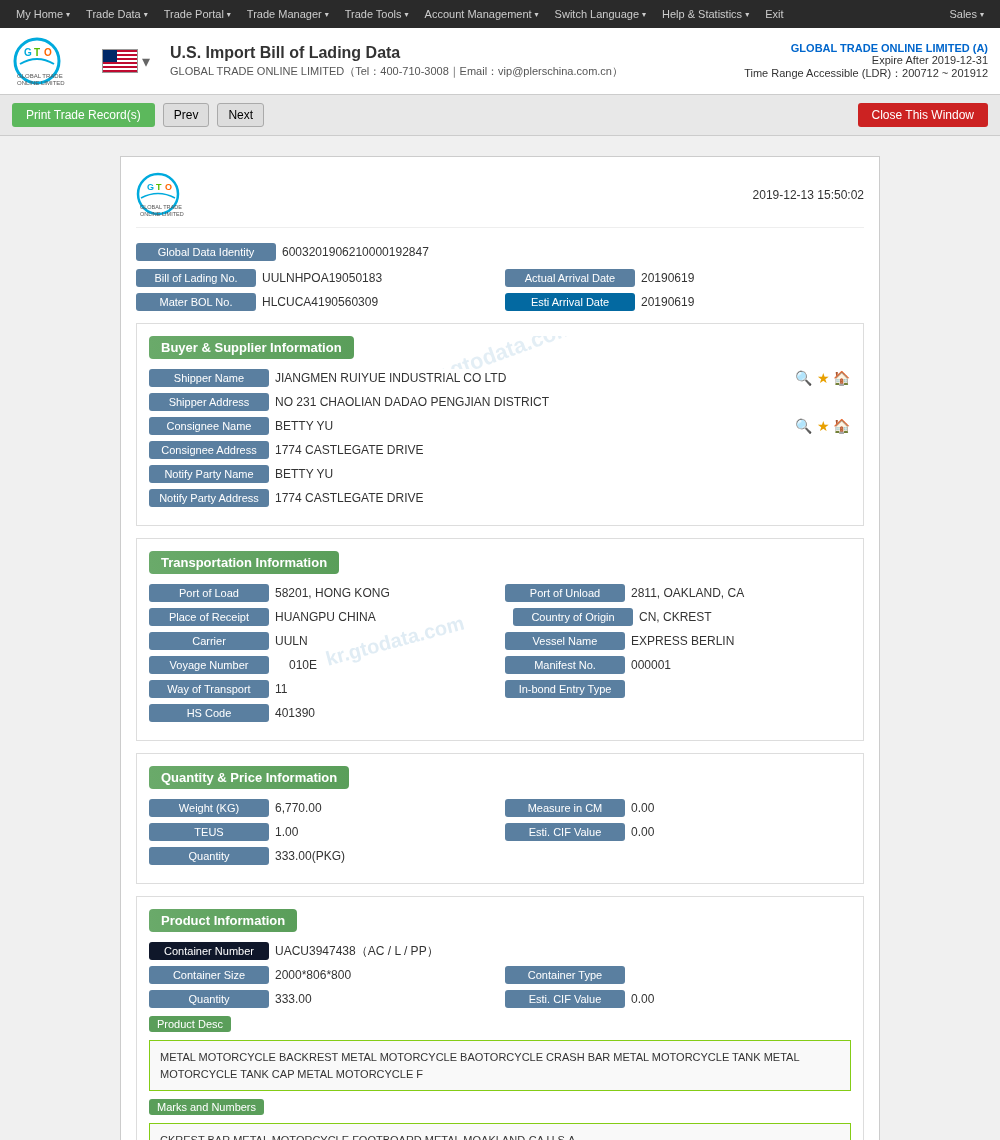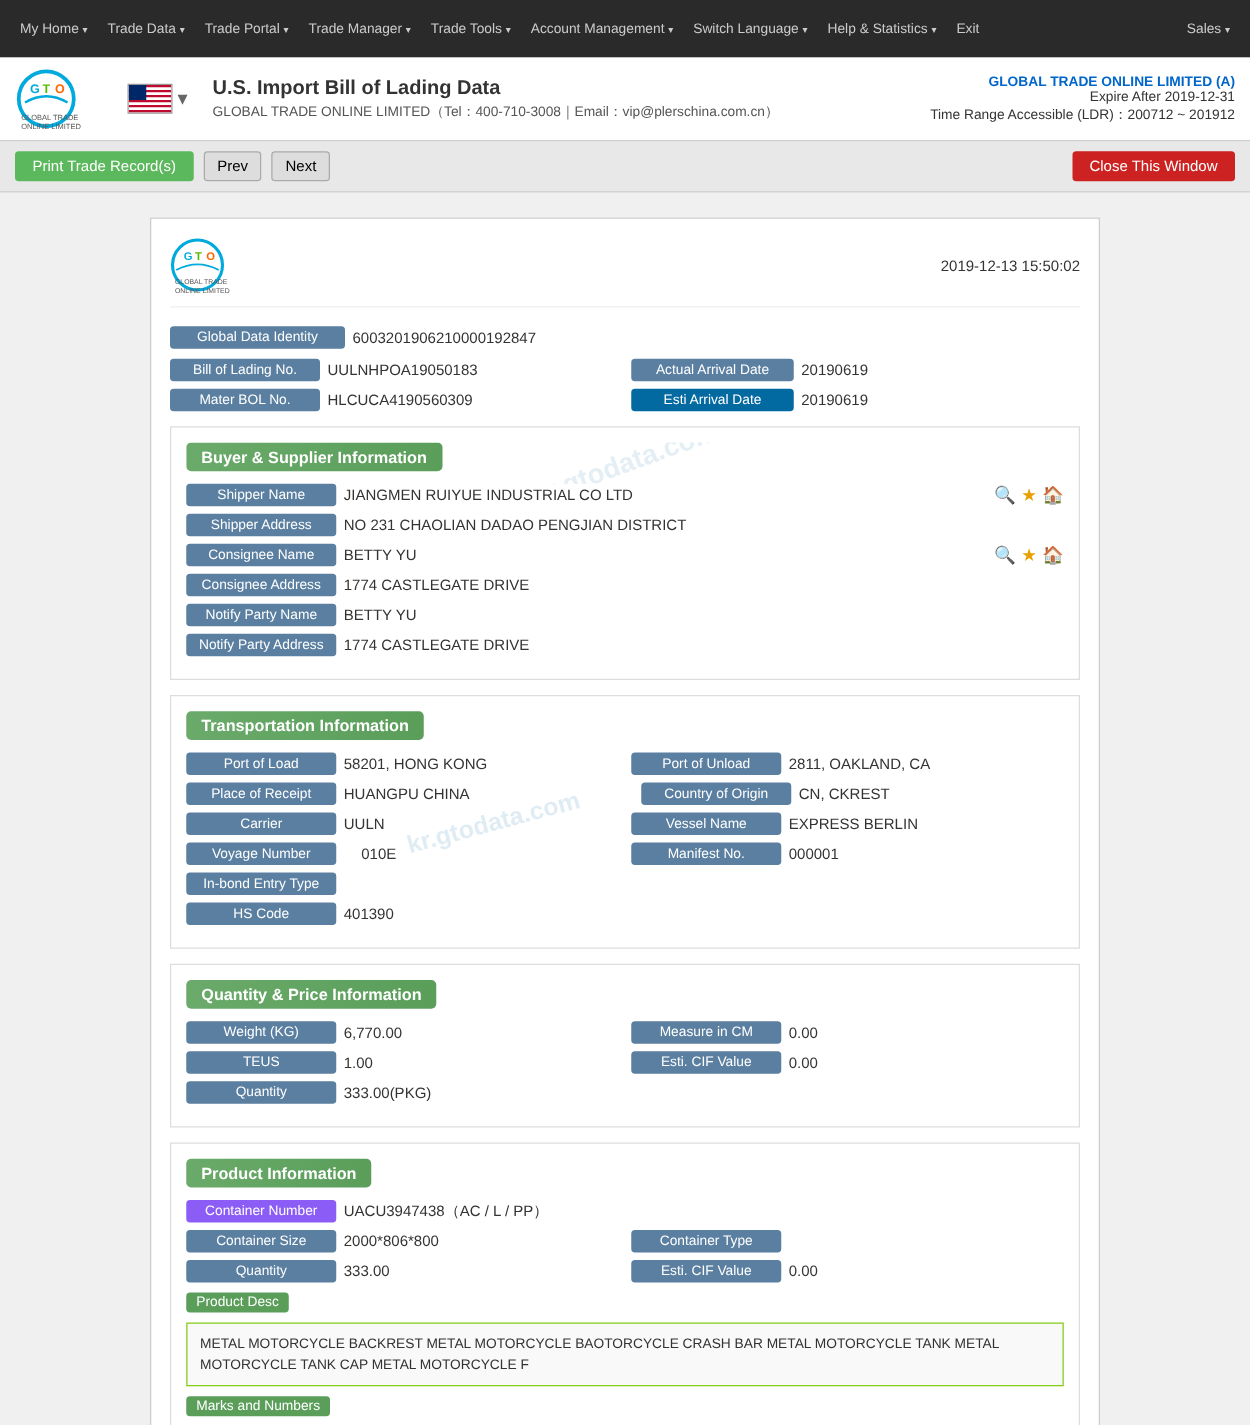--- a/index.html
+++ b/index.html
@@ -1,19 +1,19 @@
 <!DOCTYPE html>
 <html><head>
   <meta charset="utf-8">
   <style>
     * { margin: 0; padding: 0; box-sizing: border-box; }
     body { font-family: Arial, sans-serif; font-size: 12px; background: #d0d0d0; width: 1000px; }
 
     
-    .top-nav { background: #2a2a2a; color: #ccc; display: flex; align-items: center; height: 46px; padding: 0 8px; font-size: 11px; }
+    .top-nav { background: #2a2a2a; color: #ccc; display: flex; align-items: center; height: 28px; padding: 0 8px; font-size: 11px; }
     .top-nav-item { padding: 0 8px; cursor: pointer; display: flex; align-items: center; gap: 3px; }
     .top-nav .sales { margin-left: auto; }
     .arrow-down { font-size: 8px; }
 
     
     .header { background: #fff; display: flex; align-items: center; padding: 8px 12px; border-bottom: 1px solid #ccc; }
     .logo-area { display: flex; align-items: center; gap: 8px; }
     .flag-area { display: flex; align-items: center; gap: 4px; padding: 0 10px; }
     .header-title-area { flex: 1; padding-left: 10px; }
     .header-title { font-size: 16px; font-weight: bold; color: #333; }
@@ -34,21 +34,21 @@
 
     
     .doc-card { background: #fff; border: 1px solid #ccc; padding: 15px; margin: 10px 0; }
 
     
     .doc-header { display: flex; justify-content: space-between; align-items: center; margin-bottom: 15px; padding-bottom: 10px; border-bottom: 1px solid #eee; }
 
     
     .field-row { display: flex; align-items: center; margin-bottom: 6px; gap: 6px; }
     .field-label { background: #5a7fa0; color: #fff; padding: 3px 8px; border-radius: 3px; font-size: 11px; white-space: nowrap; min-width: 120px; text-align: center; }
-    .field-label.orange { background: #8b5cf6; }
+    .field-label.orange { background: #0f172a; }
     .field-value { color: #333; font-size: 12px; flex: 1; }
 
     
     .section-header { background: linear-gradient(to right, #6aaa6a, #5a9e5a); color: #fff; padding: 4px 12px; border-radius: 4px; font-size: 13px; font-weight: bold; margin-bottom: 10px; display: inline-block; }
 
     
     .icon-search { cursor: pointer; color: #666; font-size: 14px; }
     .icon-star { cursor: pointer; color: #e8a000; font-size: 14px; }
     .icon-home { cursor: pointer; color: #cc4400; font-size: 14px; }
     .icons-row { display: flex; gap: 4px; align-items: center; }
@@ -301,20 +301,24 @@
         </div>
         <div style="display:flex;align-items:center;gap:6px;flex:1;">
           <span class="field-label">Manifest No.</span>
           <span class="field-value">000001</span>
         </div>
       </div>
 
       
       <div style="display:flex;gap:10px;margin-bottom:6px;">
         <div style="display:flex;align-items:center;gap:6px;flex:1;">
+          <span class="field-label">Way of Transport</span>
+          <span class="field-value">11</span>
+        </div>
+        <div style="display:flex;align-items:center;gap:6px;flex:1;">
           <span class="field-label">In-bond Entry Type</span>
           <span class="field-value"></span>
         </div>
       </div>
 
       
       <div style="display:flex;align-items:center;gap:6px;margin-bottom:6px;">
         <span class="field-label">HS Code</span>
         <span class="field-value">401390</span>
       </div>

